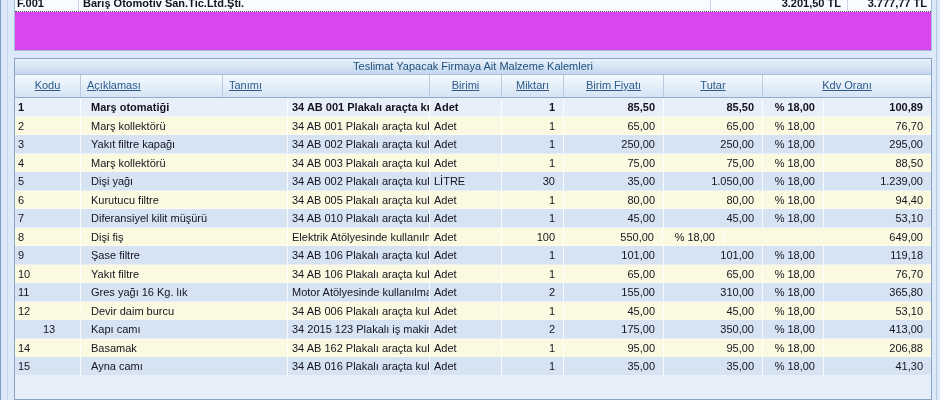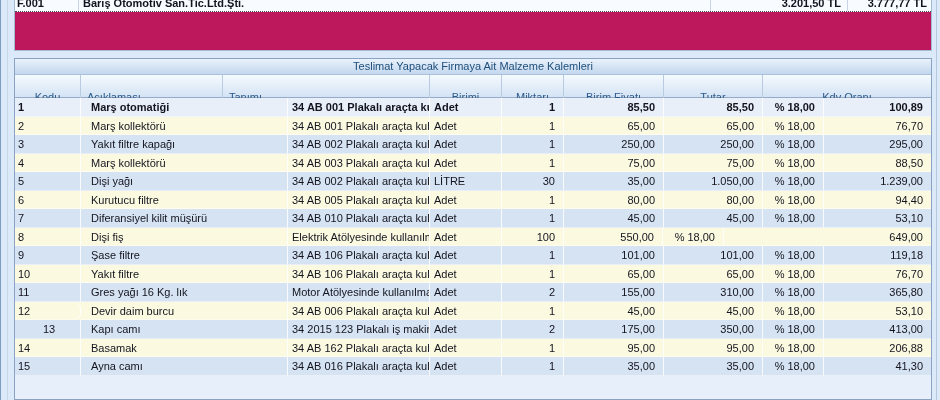--- a/index.html
+++ b/index.html
@@ -10,21 +10,21 @@
   }
   
   .vline{position:absolute;top:0;height:400px;width:1px;}
   .vline.l0{left:0;background:#7e9cc0;}
   .vline.l1{left:7px;background:#c8d6ea;}
   .vline.r0{left:936px;background:#b6c8e0;}
 
   
   .top-grid{
     position:absolute;left:14px;top:0;width:918px;height:51px;
-    background:#be185d;border:1px solid #a4bbd6;border-top:none;
+    background:#d946ef;border:1px solid #a4bbd6;border-top:none;
     box-sizing:border-box;
   }
   .firm-row{
     height:11px;display:flex;background:#f8fbff;
     border-bottom:1px dotted #4a4a4a;overflow:hidden;cursor:default;
   }
   .firm-row .fcell{
     font-size:11px;font-weight:bold;color:#10141c;line-height:16px;
     margin-top:-5px;white-space:nowrap;overflow:hidden;box-sizing:border-box;
     border-right:1px solid #c6d4e6;
@@ -47,21 +47,21 @@
     border-bottom:1px solid #a9bfda;flex:none;
   }
   .grid-header{
     height:22px;display:flex;flex:none;
     background:linear-gradient(#f5fafe,#d4e3f4);
     border-bottom:1px solid #96abc7;
     color:#2d5a8a;font-size:11px;cursor:default;
   }
   .grid-header .hcell{
     line-height:21px;border-right:1px solid #b9cbe0;box-sizing:border-box;
-    padding:12px 6px;white-space:nowrap;overflow:hidden;flex:none;text-decoration:underline;
+    padding:0 6px;white-space:nowrap;overflow:hidden;flex:none;text-decoration:underline;
   }
   .grid-header .hcell:last-child{flex:1;border-right:none;}
   .grid-body{flex:none;}
   .grid-body .row{display:flex;height:18.5px;box-sizing:border-box;cursor:default;}
   .row.blue{background:#d5e3f3;}
   .row.yellow{background:#fbfae1;}
   .row.selected{background:#e8eff9;font-weight:bold;}
   .row .cell{
     font-size:11px;line-height:18px;color:#14141e;box-sizing:border-box;
     border-right:1px solid rgba(255,255,255,0.85);

